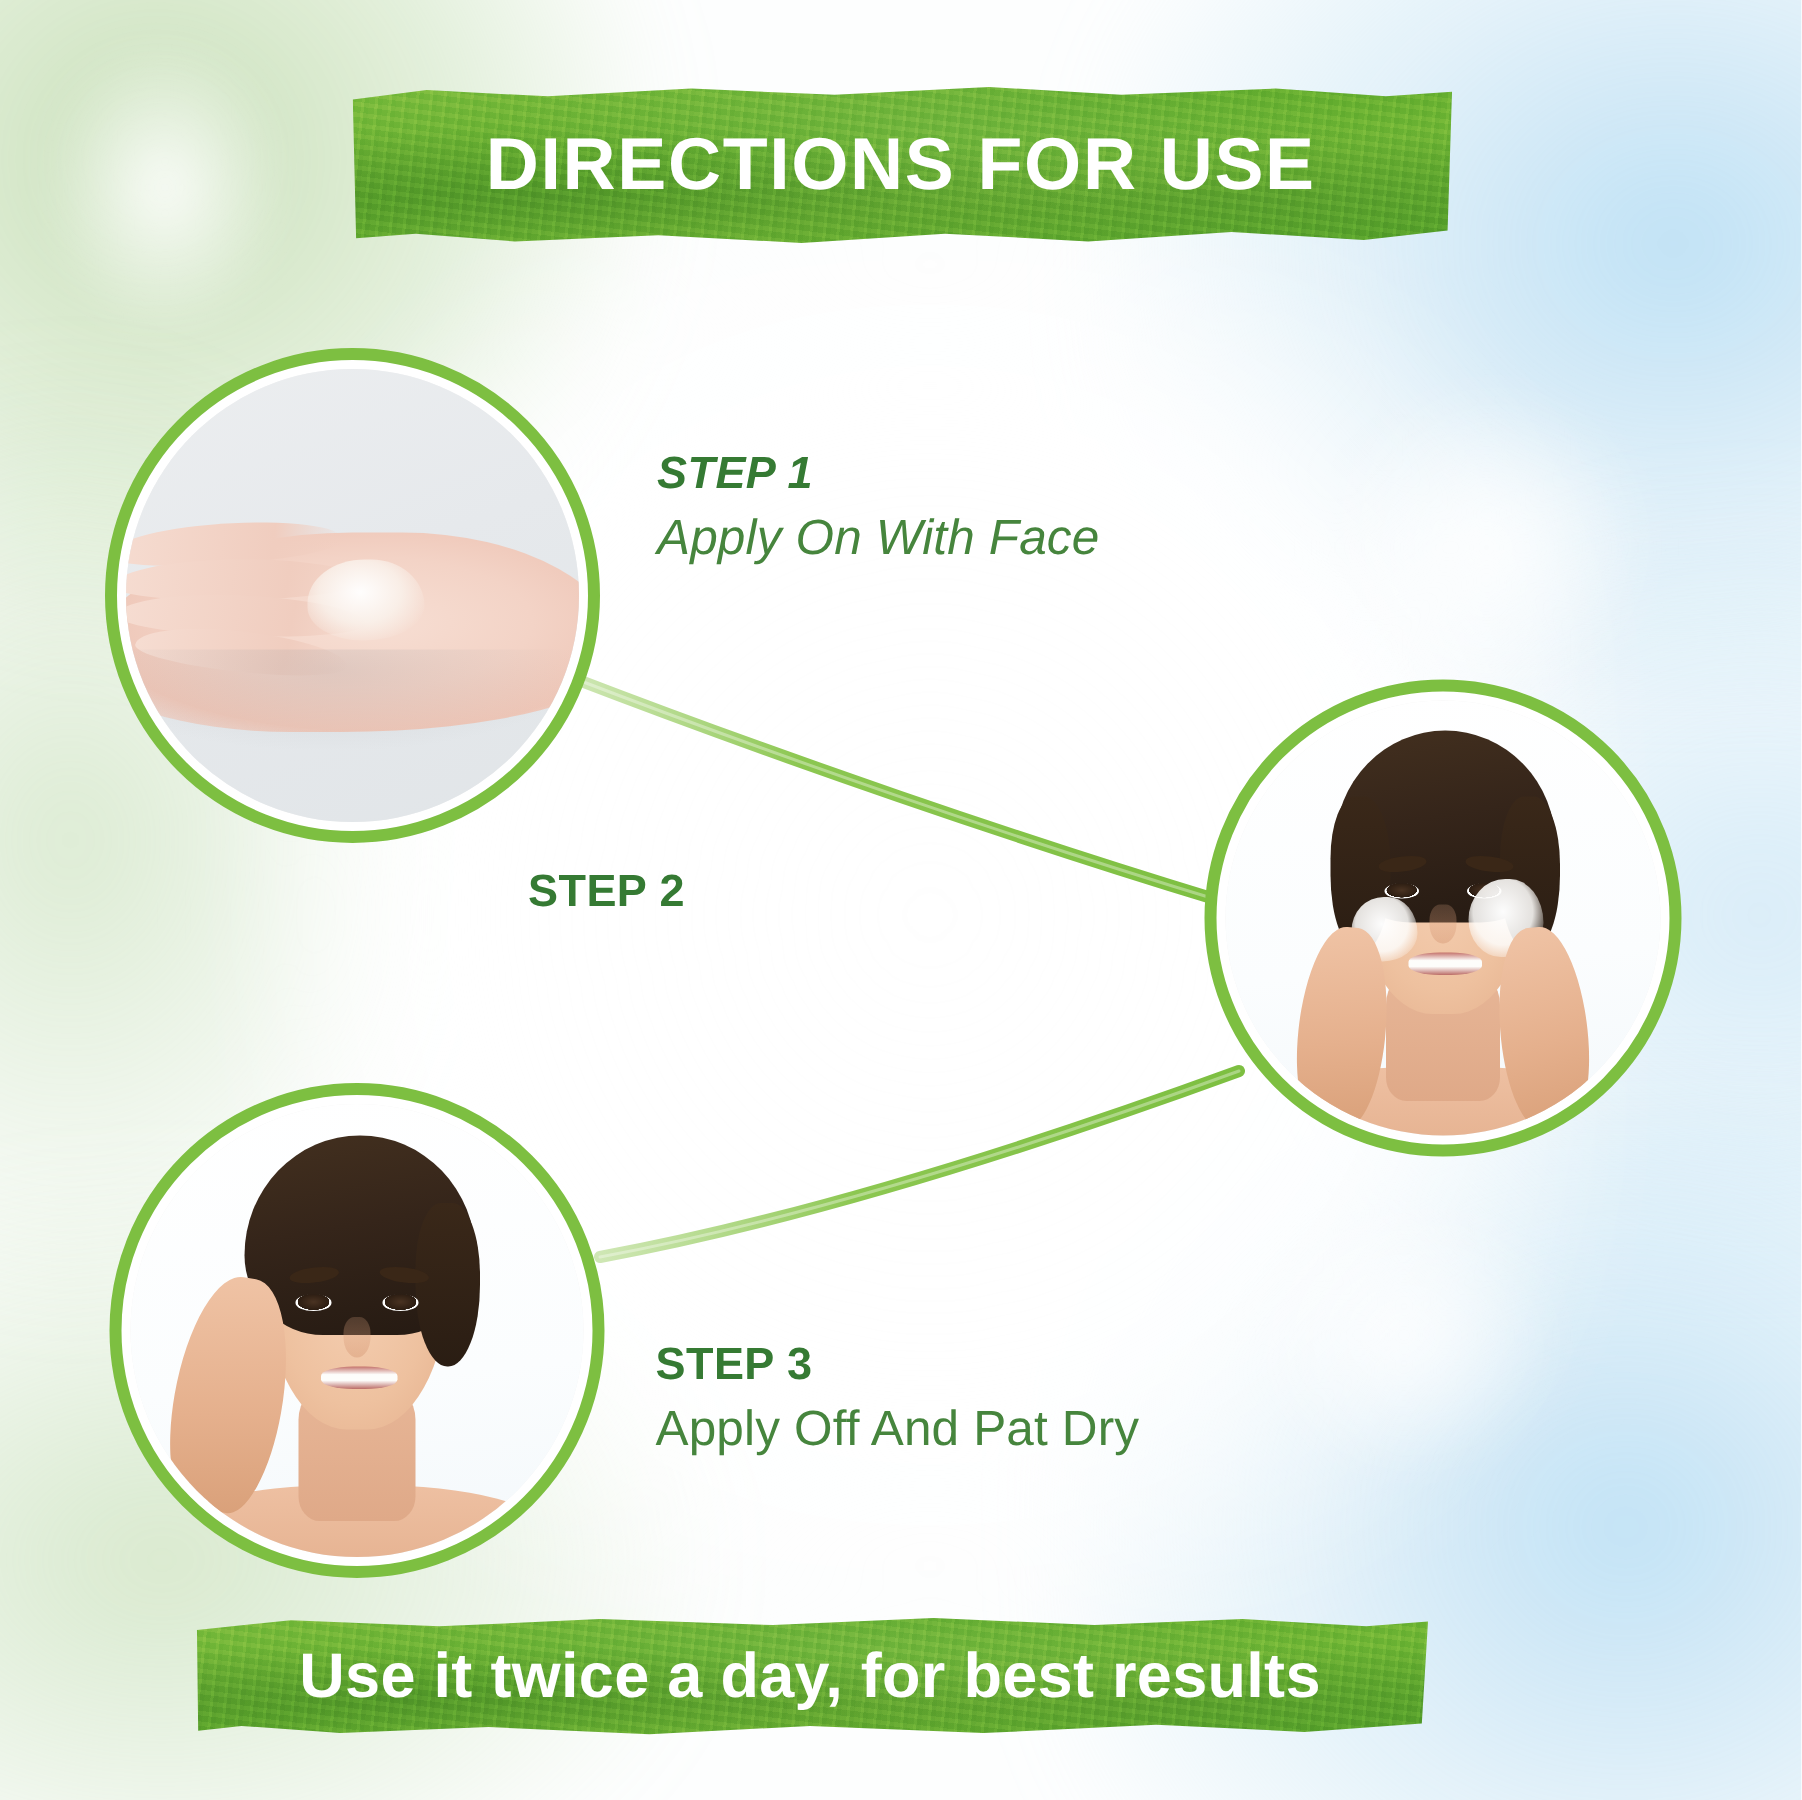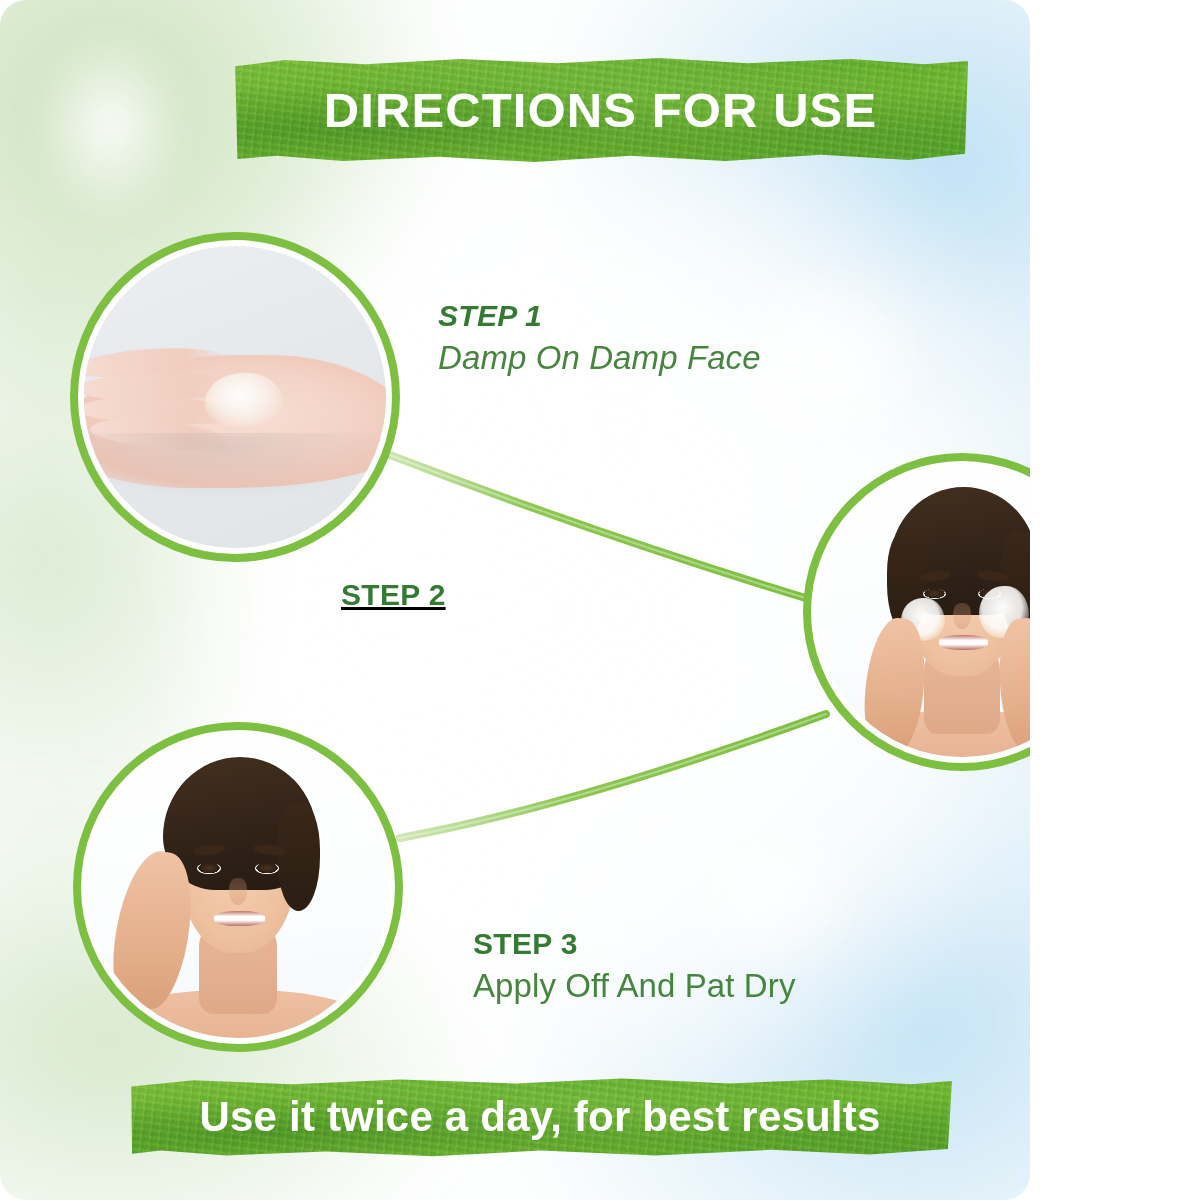--- a/index.html
+++ b/index.html
@@ -7,24 +7,23 @@
   body {
     font-family:"Liberation Sans", sans-serif;
     background:#ffffff;
     position:relative;
     overflow:hidden;
   }
 
   
   .canvas {
     position:absolute; inset:0;
-    width:1030px; height:1200px;
+    width:1201px; height:1200px;
     background:#fdfefe;
     overflow:hidden;
-    border-radius:26px;
   }
 
   
   .bg-layer { position:absolute; inset:0; pointer-events:none; }
 
   .wash { position:absolute; filter:blur(26px); }
 
   .wash-green-tl {
     left:-120px; top:-110px; width:560px; height:540px;
     background:radial-gradient(ellipse at 40% 40%, rgba(150,196,120,.50) 0%, rgba(176,212,150,.33) 42%, rgba(255,255,255,0) 73%);
@@ -243,22 +242,22 @@
     font-size:30px; font-weight:700; color:#357a33;
     letter-spacing:.3px; line-height:1.16;
   }
   .step-desc {
     font-size:33px; font-weight:400; color:#46853d;
     letter-spacing:.1px; line-height:1.22; margin-top:4px;
     white-space:pre-line;
   }
 
   #step-1-text { left:438px; top:299px;font-style:italic; }
-  #step-2-text { left:341px; top:578px;text-decoration:underline; }
-  #step-3-text { left:437px; top:927px;margin-left:36px; }
+  #step-2-text { left:352px; top:578px; }
+  #step-3-text { left:437px; top:893px; }
 </style>
 </head>
 <body>
 
 <div class="canvas">
 
   <div class="bg-layer">
     <div class="wash wash-green-tl"></div>
     <div class="wash wash-green-l"></div>
     <div class="wash wash-green-bl"></div>
@@ -304,21 +303,21 @@
         <div class="palm-fing pf3"></div>
         <div class="palm-fing pf4"></div>
         <div class="palm-blob"></div>
         <div class="palm-shadow"></div>
       </div>
     </div>
   </div>
 
   <div class="step" id="step-1-text">
     <div class="step-label">STEP 1</div>
-    <div class="step-desc">Damp On Damp Face</div>
+    <div class="step-desc">Apply On With Face</div>
   </div>
 
   <div class="circle" id="circle-step2">
     <div class="circle-inner">
       <div class="photo photo-portrait">
         <div class="p-shoulder"></div>
         <div class="p-neck"></div>
         <div class="p-face"></div>
         <div class="p-hair"></div>
         <div class="p-hair-side p-hair-l"></div>

